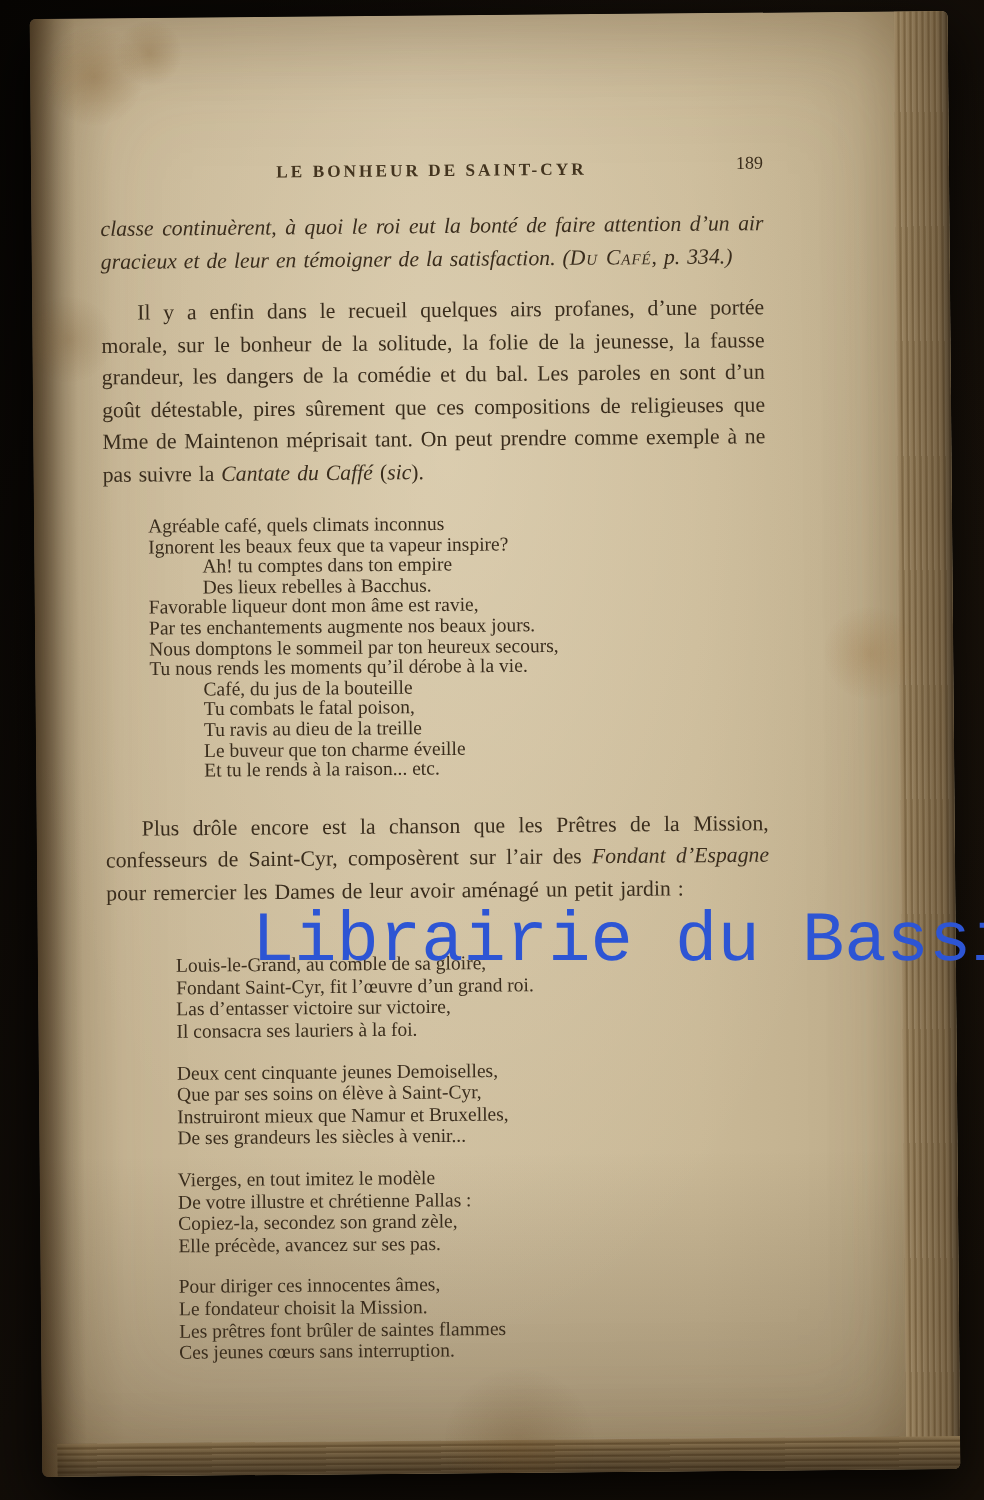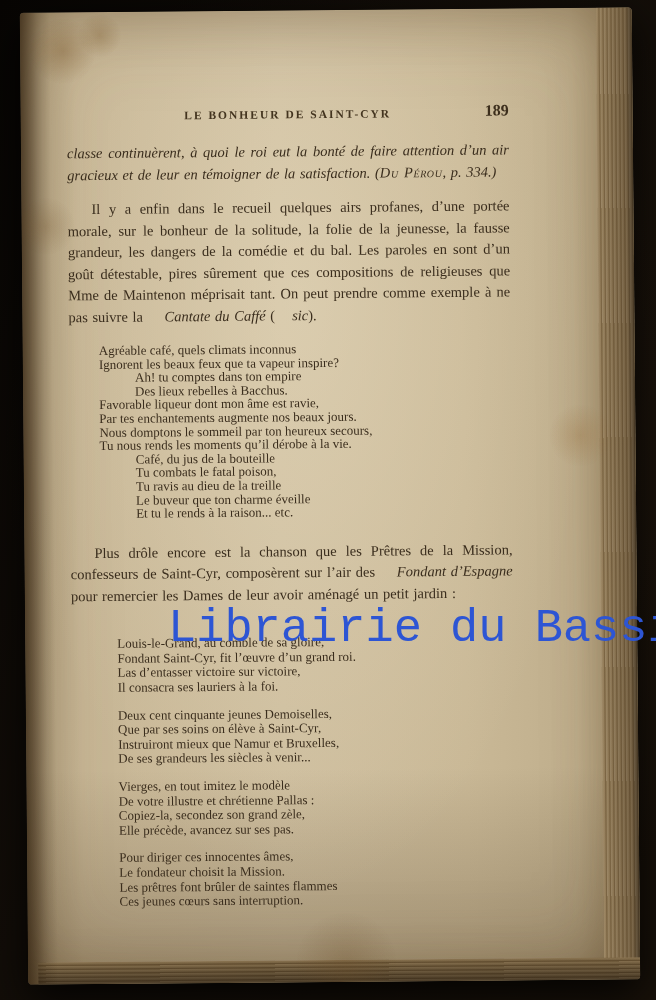--- a/index.html
+++ b/index.html
@@ -92,39 +92,39 @@
   .running-header {
     font-size: 11.5px;
     font-weight: bold;
     letter-spacing: 2px;
     color: #43341f;
   }
   .page-number {
     position: absolute;
     right: 0;
     top: -1px;
-    font-size: 16px;
-    font-weight: bold;
+    font-size: 12px;
+    font-weight: normal;
     color: #3c2e1c;
   }
   .para {
     margin: 0;
     font-size: 14.5px;
     line-height: 21.5px;
     text-align: justify;
     word-spacing: 1px;
   }
   .para-quote {
     margin-top: 19px;
     font-style: italic;
   }
   .para-profanes { margin-top: 13px; }
   .para-chanson { margin-top: 22px; }
   .para.indent { text-indent: 24px; }
-  .italic { font-style: italic; margin-left: 17px; }
+  .italic { font-style: italic; }
   .smallcaps { font-variant: small-caps; letter-spacing: 0.6px; }
   .verse {
     font-size: 13px;
     color: #3a2d1d;
   }
   .verse-cantate {
     margin-top: 16px;
     margin-left: 30px;
   }
   .verse-cantate .verse-line { line-height: 13.6px; }
@@ -157,21 +157,21 @@
     <div class="spine-shadow"></div>
     <div class="foxing"></div>
 
     <div class="page-content">
 
       <div class="header-row">
         <span class="running-header">LE BONHEUR DE SAINT-CYR</span>
         <span class="page-number">189</span>
       </div>
 
-      <p class="para para-quote"><span>classe continuèrent, à quoi le roi eut la bonté de faire attention d’un air gracieux et de leur en témoigner de la satisfaction. (</span><span class="smallcaps">Du Pérou</span><span>, p. 334.)</span></p>
+      <p class="para para-quote"><span>classe continuèrent, à quoi le roi eut la bonté de faire attention d’un air gracieux et de leur en témoigner de la satisfaction. (</span><span class="smallcaps">Du Café</span><span>, p. 334.)</span></p>
 
       <p class="para para-profanes indent"><span>Il y a enfin dans le recueil quelques airs profanes, d’une portée morale, sur le bonheur de la solitude, la folie de la jeunesse, la fausse grandeur, les dangers de la comédie et du bal. Les paroles en sont d’un goût détestable, pires sûrement que ces compositions de religieuses que Mme de Maintenon méprisait tant. On peut prendre comme exemple à ne pas suivre la </span><span class="italic">Cantate du Caffé</span><span> (</span><span class="italic">sic</span><span>).</span></p>
 
       <div class="verse verse-cantate">
           <div class="verse-line">Agréable café, quels climats inconnus</div>
           <div class="verse-line">Ignorent les beaux feux que ta vapeur inspire?</div>
           <div class="verse-line indent">Ah! tu comptes dans ton empire</div>
           <div class="verse-line indent">Des lieux rebelles à Bacchus.</div>
           <div class="verse-line">Favorable liqueur dont mon âme est ravie,</div>
           <div class="verse-line">Par tes enchantements augmente nos beaux jours.</div>

